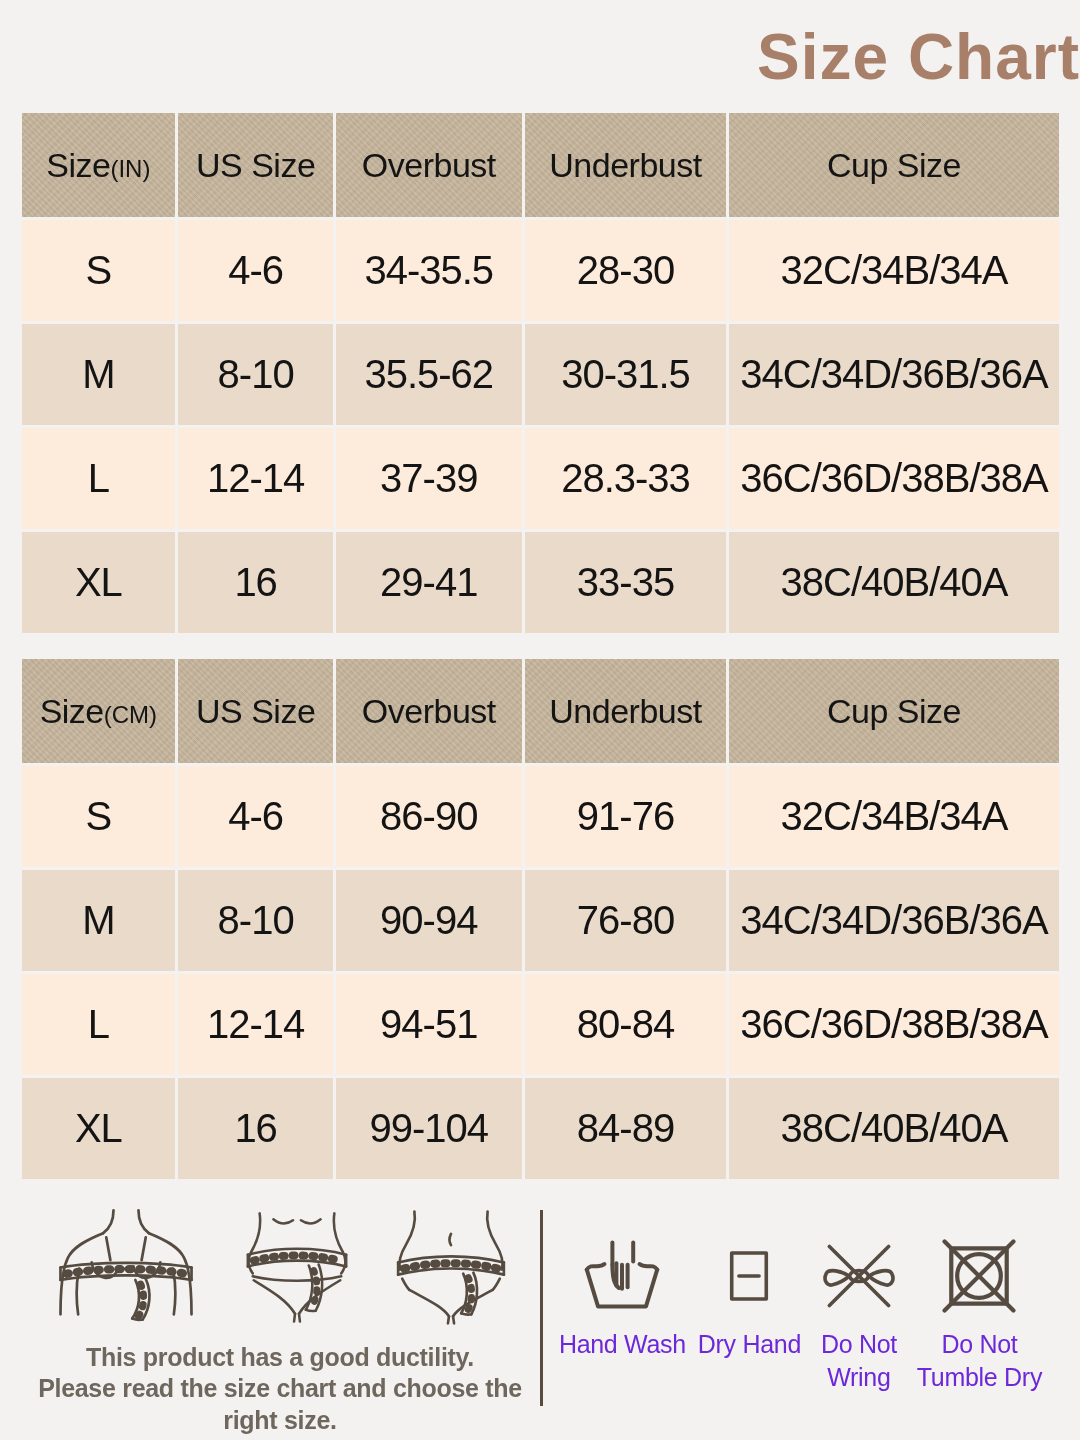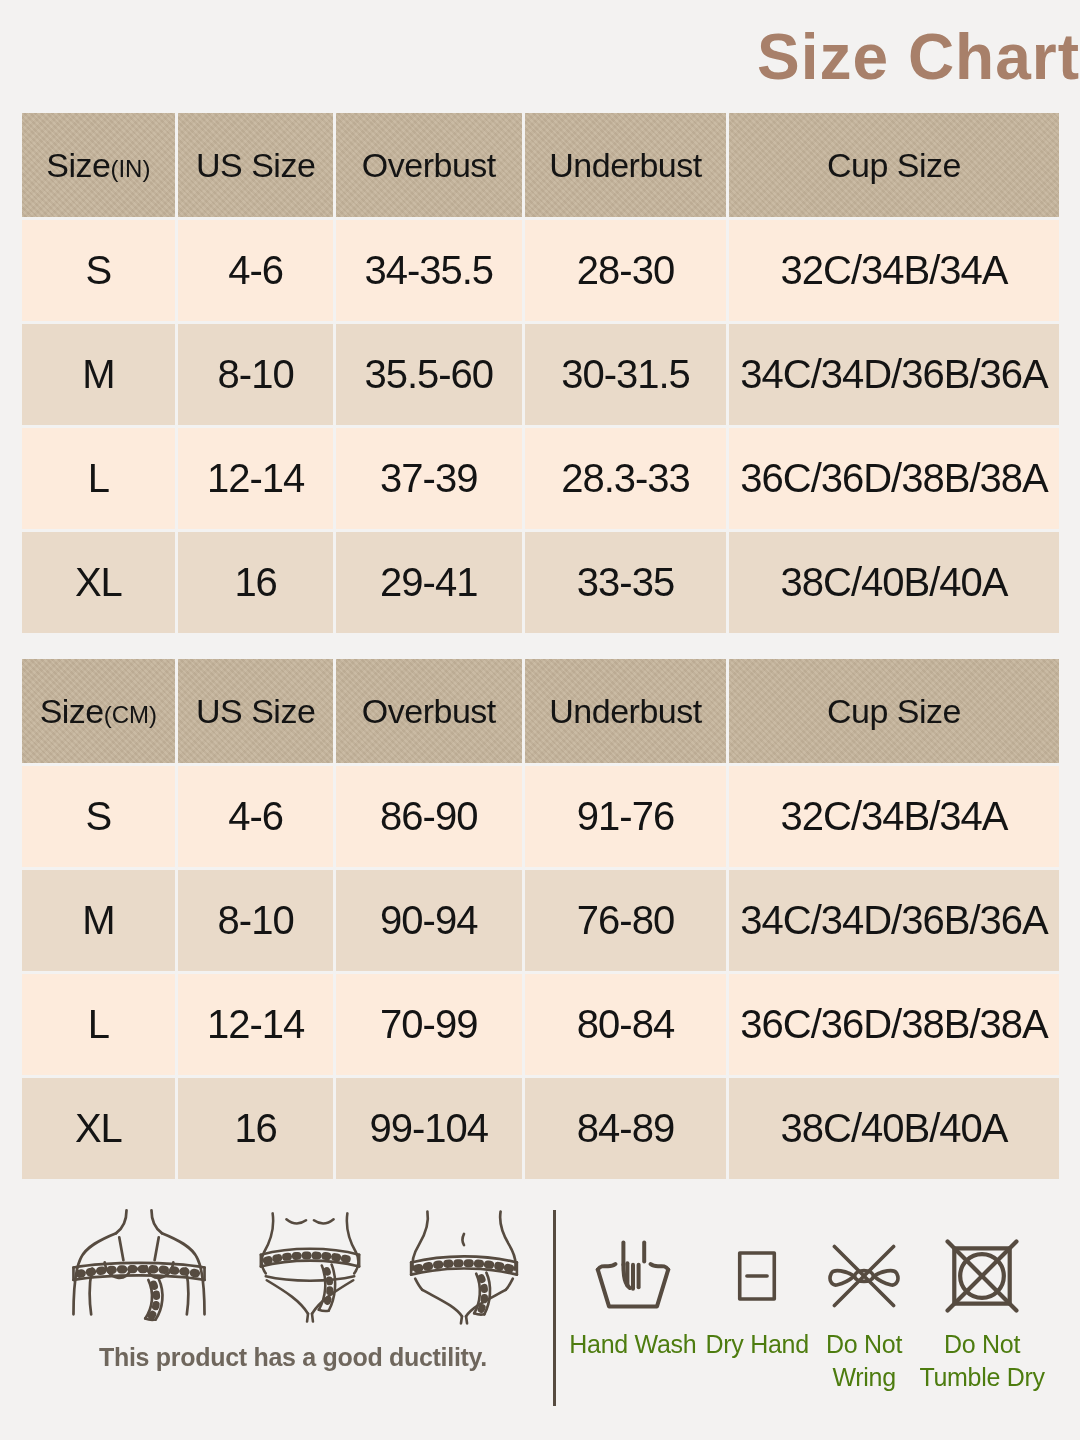--- a/index.html
+++ b/index.html
@@ -52,21 +52,20 @@
     letter-spacing:-1px;
   }
   .size-table tbody tr:nth-child(odd) td{background:#fdebdc;}
   .size-table tbody tr:nth-child(even) td{background:#e9dac9;}
 
   .bottom-section{
     margin-top:26px;
     display:flex;
     align-items:flex-start;
     padding:0 26px 0 34px;
-    margin-left:13px;
   }
   .measure-col{width:492px;}
   .figures-row{
     display:flex;
     justify-content:space-between;
     align-items:flex-end;
     padding:0 14px;
     height:118px;
   }
   .figures-row svg{display:block;}
@@ -93,21 +92,21 @@
     padding-top:26px;
   }
   .care-item{text-align:center;}
   .care-item .icon-box{
     height:84px;
     display:flex;align-items:center;justify-content:center;
   }
   .care-label{
     margin-top:10px;
     font-size:25px;
-    color:#4d7c0f;
+    color:#6d28d9;
     line-height:1.3;
     white-space:pre-line;
     letter-spacing:-0.3px;
   }
   .lineart{stroke:#564b40;fill:none;stroke-linecap:round;stroke-linejoin:round;}
 </style>
 </head>
 <body>
 
 <h1 class="page-title">Size Chart</h1>
@@ -133,21 +132,21 @@
       <tr>
         <td>S</td>
         <td>4-6</td>
         <td>34-35.5</td>
         <td>28-30</td>
         <td>32C/34B/34A</td>
       </tr>
       <tr>
         <td>M</td>
         <td>8-10</td>
-        <td>35.5-60</td>
+        <td>35.5-62</td>
         <td>30-31.5</td>
         <td>34C/34D/36B/36A</td>
       </tr>
       <tr>
         <td>L</td>
         <td>12-14</td>
         <td>37-39</td>
         <td>28.3-33</td>
         <td>36C/36D/38B/38A</td>
       </tr>
@@ -189,21 +188,21 @@
       <tr>
         <td>M</td>
         <td>8-10</td>
         <td>90-94</td>
         <td>76-80</td>
         <td>34C/34D/36B/36A</td>
       </tr>
       <tr>
         <td>L</td>
         <td>12-14</td>
-        <td>70-99</td>
+        <td>94-51</td>
         <td>80-84</td>
         <td>36C/36D/38B/38A</td>
       </tr>
       <tr>
         <td>XL</td>
         <td>16</td>
         <td>99-104</td>
         <td>84-89</td>
         <td>38C/40B/40A</td>
       </tr>
@@ -288,20 +287,21 @@
           <path d="M72,63 C78,76 76,92 70,102"></path>
           <path d="M82,62 C88,75 86,92 80,103"></path>
           <path d="M70,102 Q75,104 80,103"></path>
         </g>
         <path class="lineart" d="M77,67 C82,78 81,92 76,100" stroke-width="7" stroke-dasharray="2 8" stroke-linecap="butt"></path>
       </svg>
 
     </div>
     <div class="note-text">
       <div>This product has a good ductility.</div>
+      <div>Please read the size chart and choose the right size.</div>
     </div>
   </div>
 
   <div class="section-divider"></div>
 
   <div class="care-col">
 
     <div class="care-item">
       <div class="icon-box">
         <svg width="80" height="80" viewBox="0 0 100 100">

